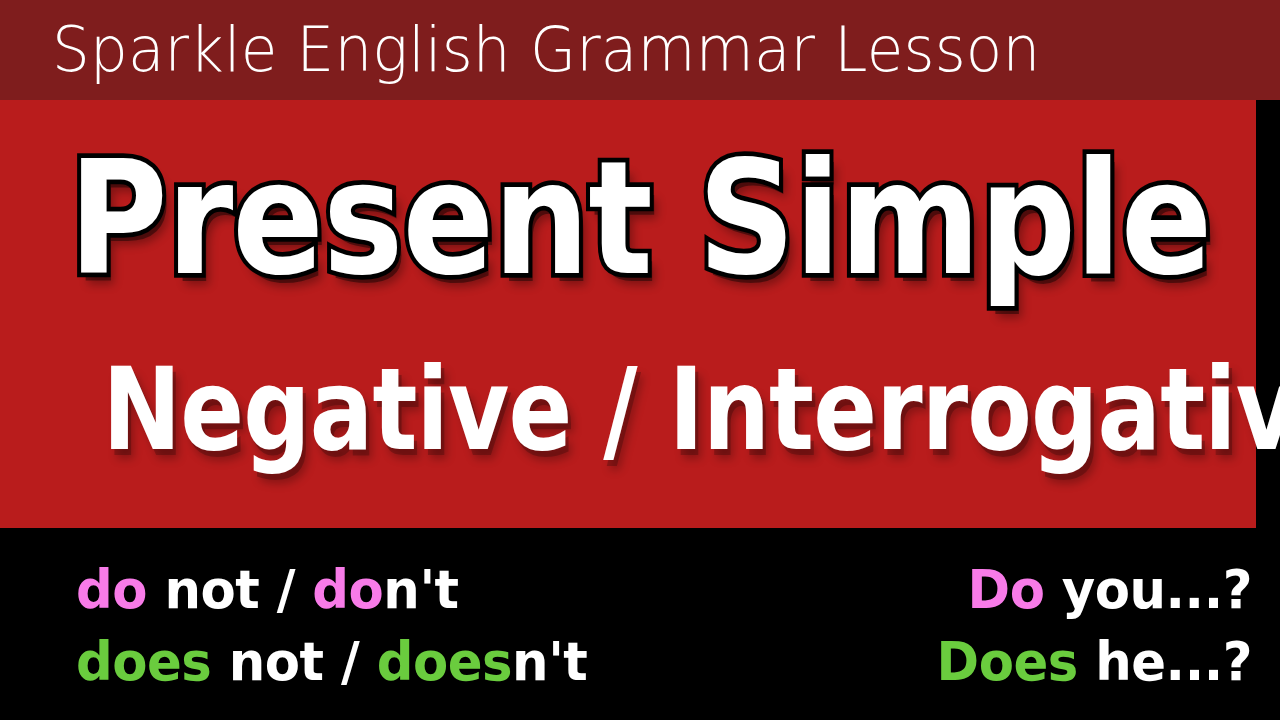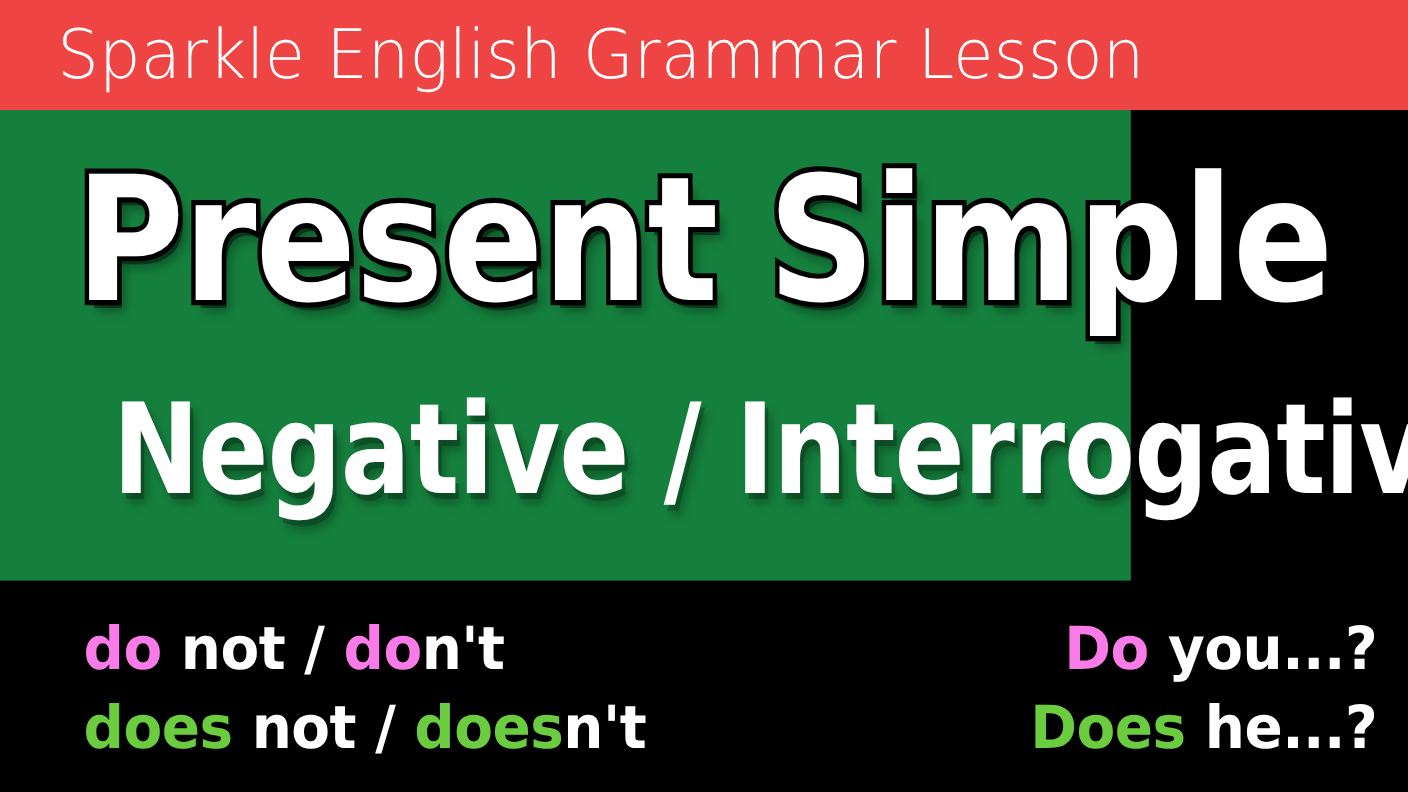--- a/index.html
+++ b/index.html
@@ -17,21 +17,21 @@
     -webkit-font-smoothing: antialiased;
   }
 
   
   .header-bar {
     position: absolute;
     left: 0;
     top: 0;
     width: 1280px;
     height: 100px;
-    background: #ef4444;
+    background: #7f1d1d;
     display: flex;
     align-items: center;
   }
   .header-title {
     margin-left: 52px;
     color: #ffffff;
     font-family: "DejaVu Sans", sans-serif;
     font-weight: 300;
     font-size: 62px;
     line-height: 1;
@@ -39,23 +39,23 @@
     transform: scaleX(0.96);
     transform-origin: left center;
     white-space: nowrap;
   }
 
   
   .cyan-band {
     position: absolute;
     left: 0;
     top: 100px;
-    width: 1028px;
+    width: 1256px;
     height: 428px;
-    background: #15803d;
+    background: #b91c1c;
   }
 
   .main-title {
     position: absolute;
     left: 0;
     top: 40px;
     width: 1280px;
     text-align: center;
     color: #ffffff;
     font-family: "DejaVu Sans", sans-serif;

